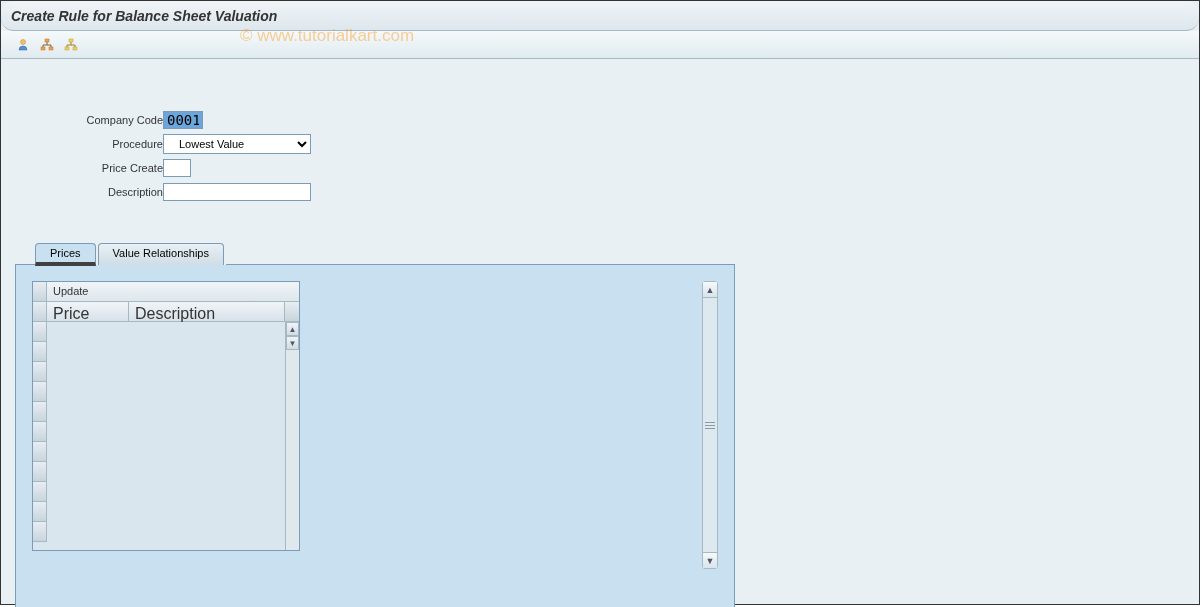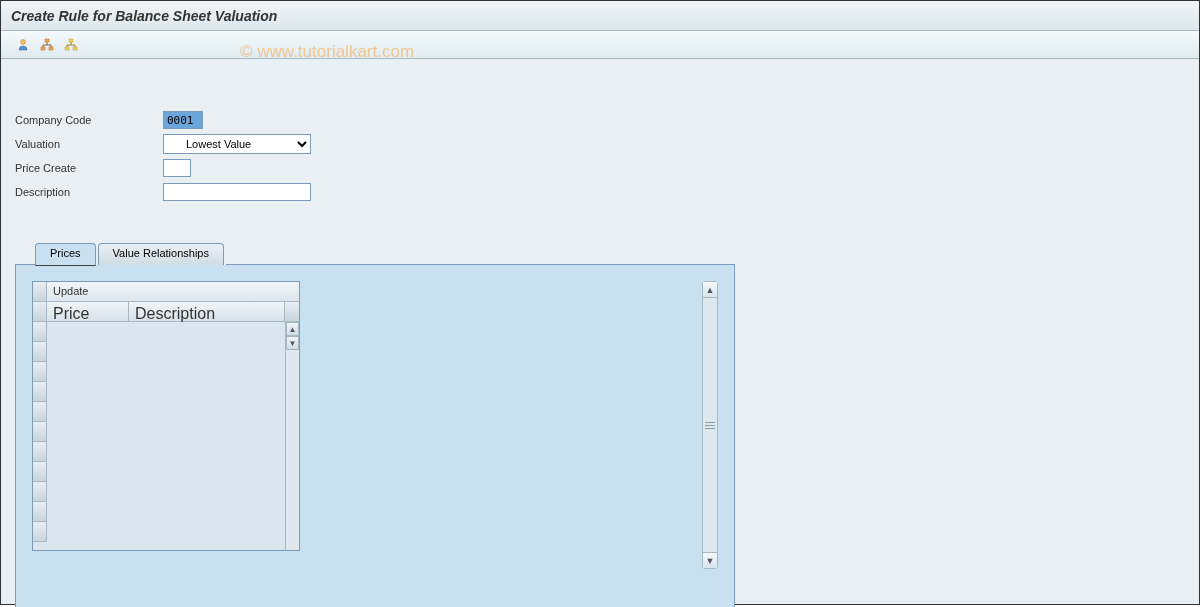--- a/index.html
+++ b/index.html
@@ -21,20 +21,21 @@
       height: 605px;
       background: #e8f0f4;
     }
     .title-bar {
       background: linear-gradient(to bottom, #f0f4f7 0%, #dde7ed 100%);
       height: 30px;
       border-bottom: 1px solid #a8b8c0;
       display: flex;
       align-items: center;
       padding-left: 10px;
+      border-radius: 13px;
     }
     .title-text {
       font-weight: bold;
       font-style: italic;
       font-size: 14px;
       color: #333;
     }
     .toolbar {
       background: linear-gradient(to bottom, #f5f9fb 0%, #e0ebf0 100%);
       height: 28px;
@@ -47,59 +48,60 @@
     .toolbar-icon {
       width: 16px;
       height: 16px;
       cursor: pointer;
       display: flex;
       align-items: center;
       justify-content: center;
     }
     .watermark {
       position: absolute;
-      top: 42px;
+      top: 26px;
       left: 240px;
       color: rgba(255, 140, 0, 0.4);
       font-size: 17px;
       font-weight: normal;
       pointer-events: none;
       z-index: 100;
     }
     .form-area {
       padding: 50px 14px 10px 14px;
     }
     .form-row {
       display: flex;
       align-items: center;
       height: 22px;
       margin-bottom: 2px;
     }
     .form-label {
       width: 148px;
       font-size: 11px;
       color: #333;
+      text-align: right;
     }
     .form-input-highlight {
       background: #6ca5d9;
       border: 1px solid #7a9cb8;
       height: 18px;
       padding: 1px 3px;
-      font-size: 11px;
+      font-size: 14px;
       font-family: monospace;
       color: #000;
       width: 40px;
     }
     .form-select {
       background: #fff;
       border: 1px solid #7a9cb8;
       height: 20px;
       font-size: 11px;
       width: 148px;
-      padding-left: 18px;
+      padding-left: 11px;
     }
     .form-input-small {
       background: #fff;
       border: 1px solid #7a9cb8;
       height: 18px;
       width: 28px;
       font-size: 11px;
       padding: 1px 3px;
     }
     .form-input-desc {
@@ -130,21 +132,21 @@
       border: 1px solid #7a9cb8;
       border-bottom: none;
       border-radius: 4px 4px 0 0;
       background: linear-gradient(to bottom, #e8f0f4 0%, #d0dde5 100%);
       cursor: pointer;
       margin-right: 2px;
       position: relative;
     }
     .tab.active {
       background: #c9e0f0;
-      border-bottom: 1px solid #404040;
+      border-bottom: 4px solid #404040;
       margin-bottom: -1px;
       z-index: 3;
     }
     .tab-rest {
       flex: 1;
       border-bottom: 1px solid #7a9cb8;
     }
     .tab-content {
       border: 1px solid #7a9cb8;
       border-top: none;
@@ -330,21 +332,21 @@
   </div>
 
   <div class="watermark">© www.tutorialkart.com</div>
 
   <div class="form-area">
     <div class="form-row">
       <span class="form-label">Company Code</span>
       <input class="form-input-highlight" readonly="" value="0001" style="">
     </div>
     <div class="form-row">
-      <span class="form-label">Valuation</span>
+      <span class="form-label">Procedure</span>
       <select class="form-select">
         <option>Lowest Value</option>
       </select>
     </div>
     <div class="form-row">
       <span class="form-label">Price Create</span>
       <input class="form-input-small" value="" style="">
     </div>
     <div class="form-row">
       <span class="form-label">Description</span>

